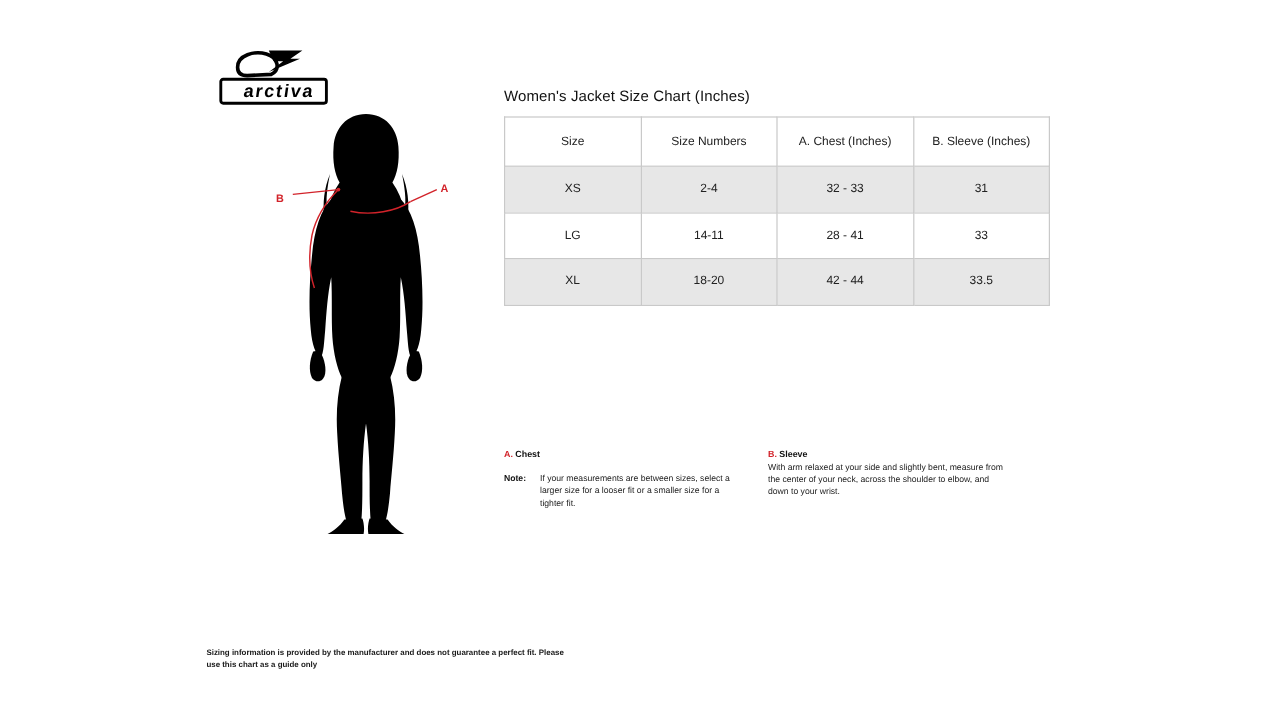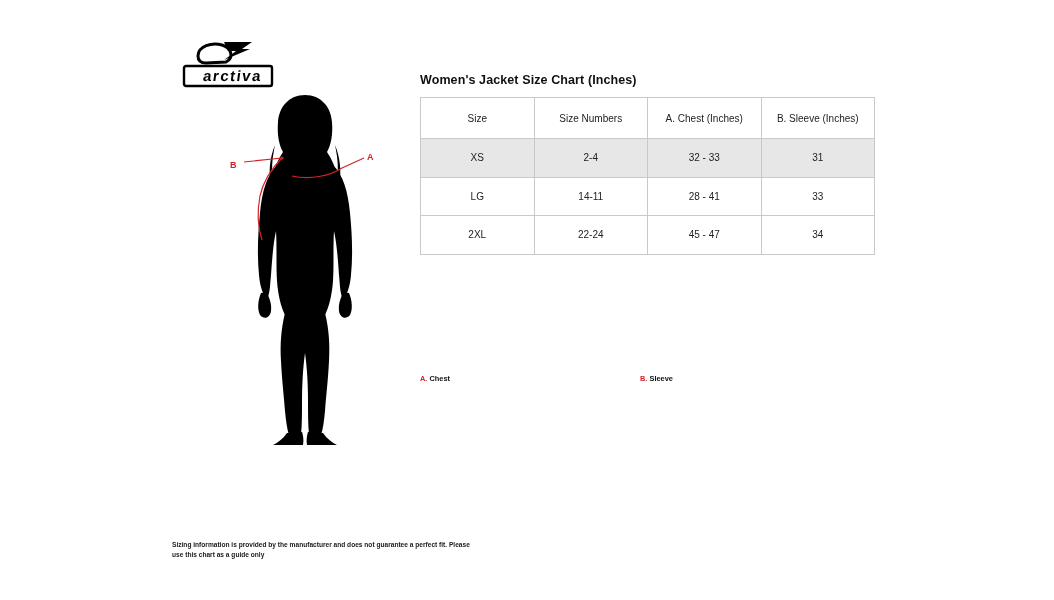--- a/index.html
+++ b/index.html
@@ -55,21 +55,21 @@
     height: 130px;
     pointer-events: none;
   }
 
   
   .chart-title {
     position: absolute;
     left: 420px;
     top: 73px;
     font-size: 12.5px;
-    font-weight: bold;
+    font-weight: normal;
     color: #111;
     letter-spacing: .1px;
   }
 
   
   .size-table {
     position: absolute;
     left: 420px;
     top: 97px;
     width: 455px;
@@ -240,41 +240,46 @@
       <td>2-4</td>
       <td>32 - 33</td>
       <td>31</td>
     </tr>
     <tr class="plain">
       <td>LG</td>
       <td>14-11</td>
       <td>28 - 41</td>
       <td>33</td>
     </tr>
-    <tr class="plain">
-      <td>2XL</td>
-      <td>22-24</td>
-      <td>45 - 47</td>
-      <td>34</td>
+    <tr class="shaded">
+      <td>XL</td>
+      <td>18-20</td>
+      <td>42 - 44</td>
+      <td>33.5</td>
     </tr>
   </tbody>
 </table>
 
 <div class="notes">
 
   <div class="note-col left">
     <div class="note-head">
       <span class="letter">A.</span>
       <span class="word">Chest</span>
     </div>
 
+    <div class="note-extra">
+      <span class="lead">Note:</span>
+      <span>If your measurements are between sizes, select a larger size for a looser fit or a smaller size for a tighter fit.</span>
+    </div>
   </div>
 
   <div class="note-col right">
     <div class="note-head">
       <span class="letter">B.</span>
       <span class="word">Sleeve</span>
     </div>
+    <div class="note-body">With arm relaxed at your side and slightly bent, measure from the center of your neck, across the shoulder to elbow, and down to your wrist.</div>
   </div>
 
 </div>
 
 <div class="disclaimer">Sizing information is provided by the manufacturer and does not guarantee a perfect fit. Please use this chart as a guide only</div>
 
 </body></html>

